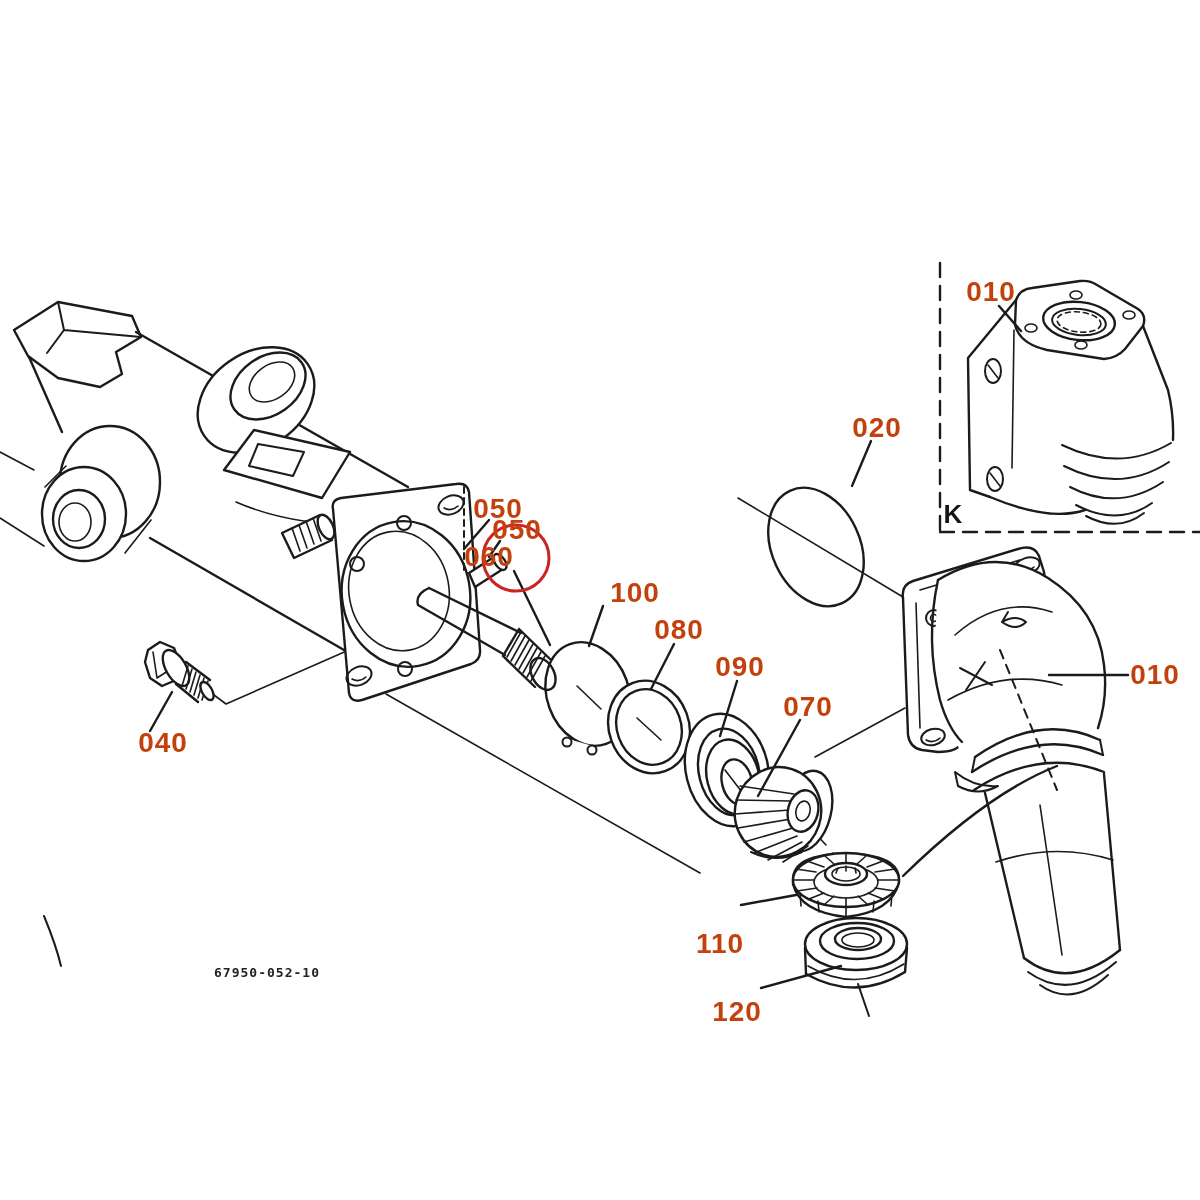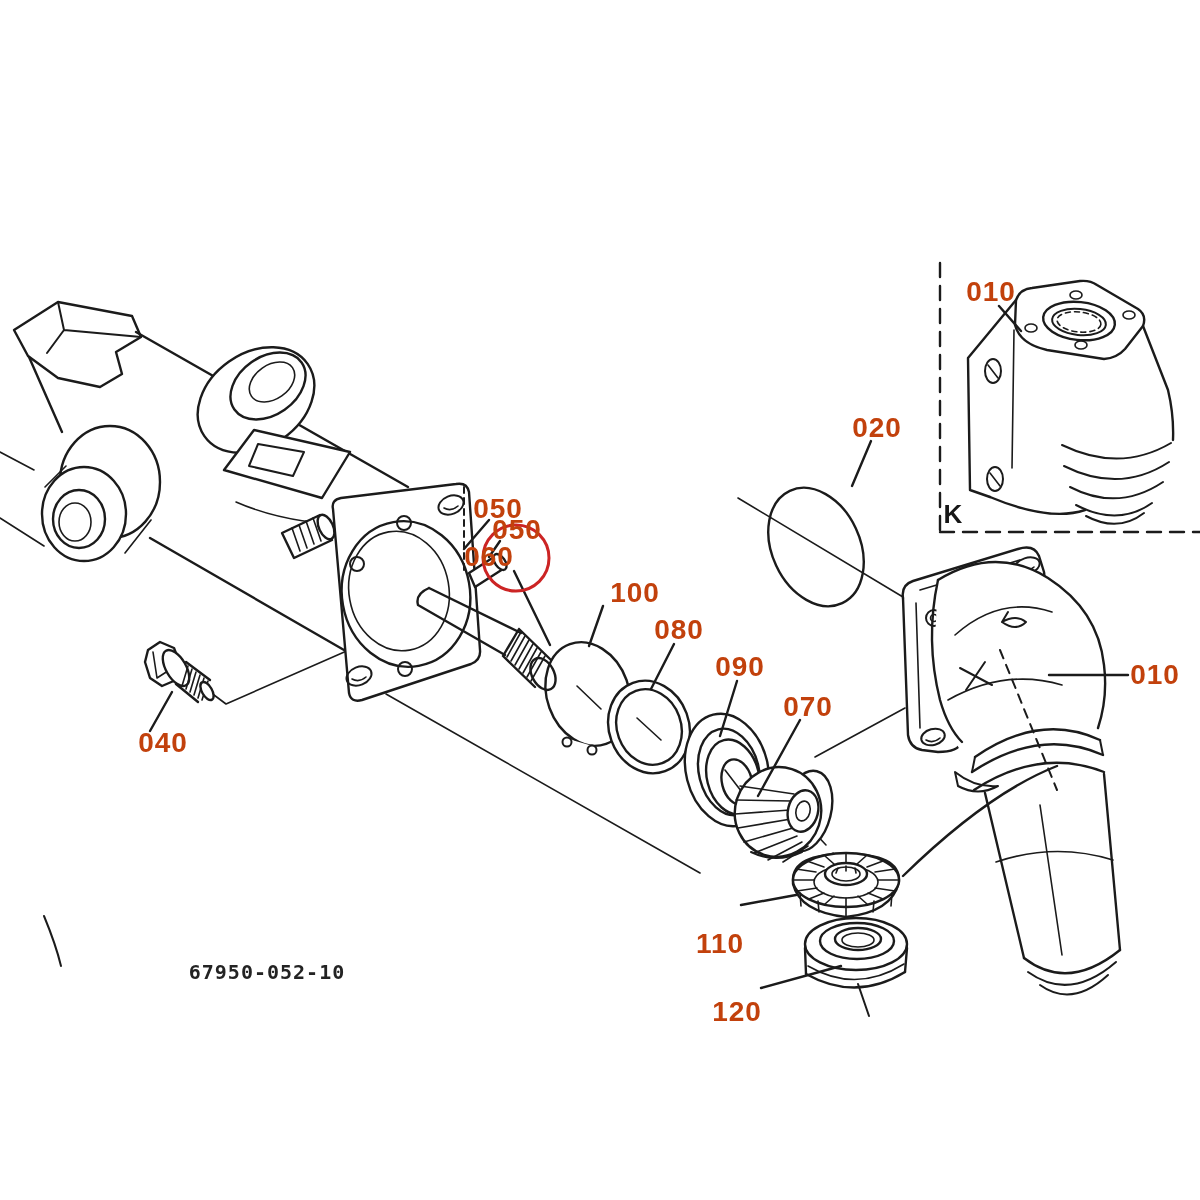--- a/index.html
+++ b/index.html
@@ -10,21 +10,21 @@
   .ln{stroke:#1b1b1b;fill:none;stroke-width:2.4;stroke-linecap:round;stroke-linejoin:round;}
   .t{stroke-width:1.6;}
   .md{stroke-width:2;}
   .w{fill:#ffffff;}
   .erase{stroke:#ffffff;stroke-width:11;}
   .callout{position:absolute;transform:translate(-50%,-50%);font-size:28px;font-weight:700;
            letter-spacing:1px;color:#c2410c;line-height:1;white-space:nowrap;cursor:pointer;}
   .keytext{position:absolute;transform:translate(-50%,-50%);font-size:26px;font-weight:600;
            color:#161616;line-height:1;}
   .code{position:absolute;transform:translate(-50%,-50%);font-family:"DejaVu Sans Mono",monospace;
-        font-size:20px;font-weight:700;letter-spacing:1px;color:#232323;white-space:nowrap;}
+        font-size:13px;font-weight:700;letter-spacing:1px;color:#232323;white-space:nowrap;}
 </style>
 </head>
 <body>
 
 <div class="stage">
 
 <svg class="art" width="1200" height="1200" viewBox="0 0 1200 1200">
 
   <g>
     <path class="ln t" d="M 0,452 L 34,470"></path>

